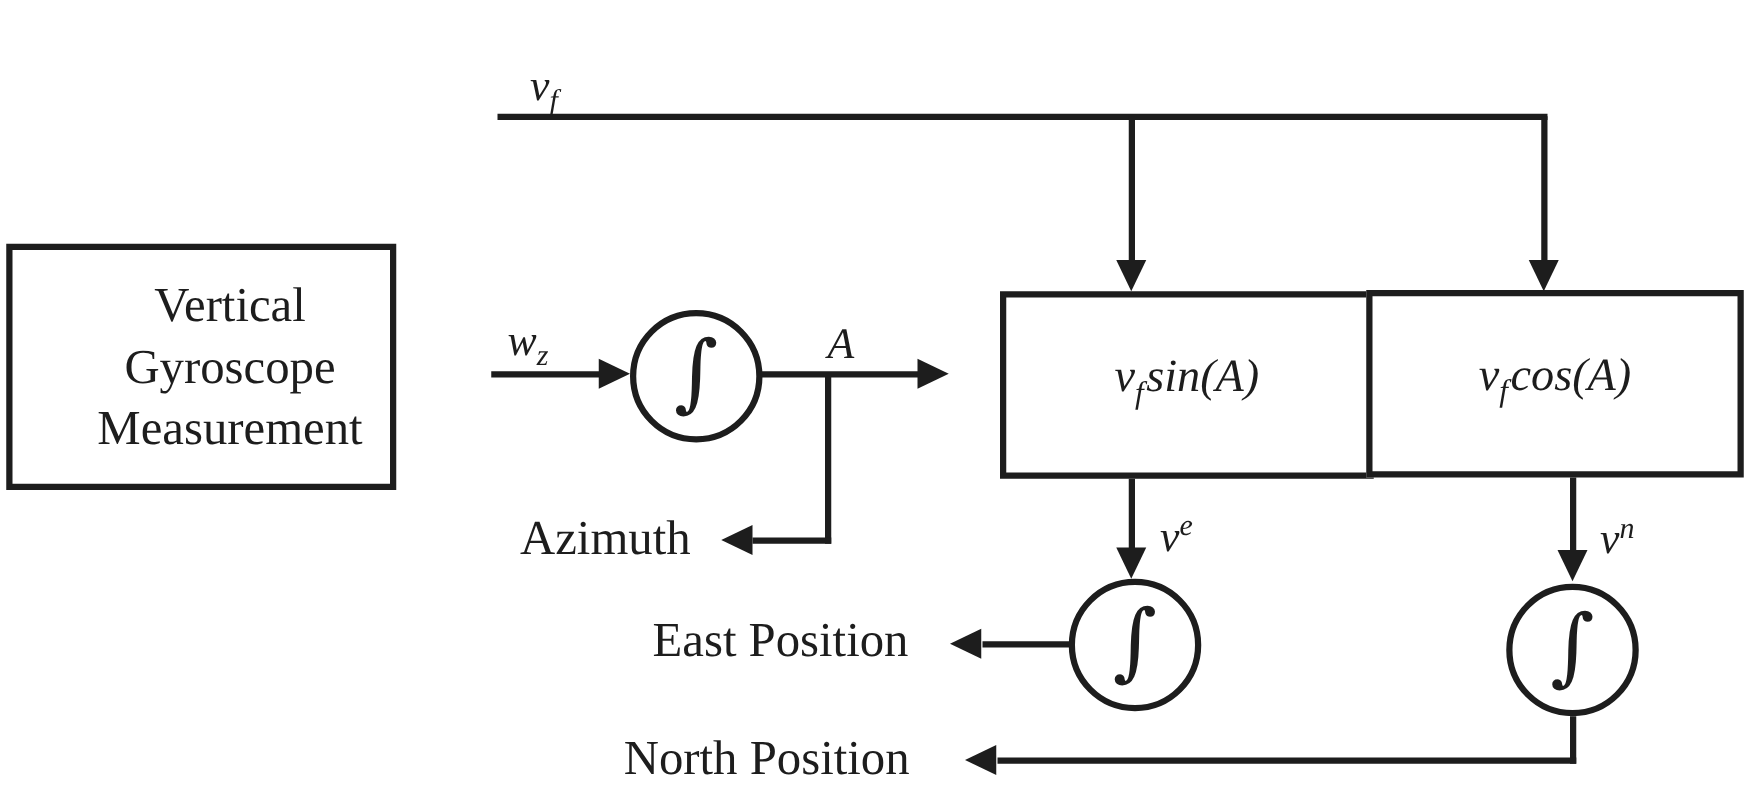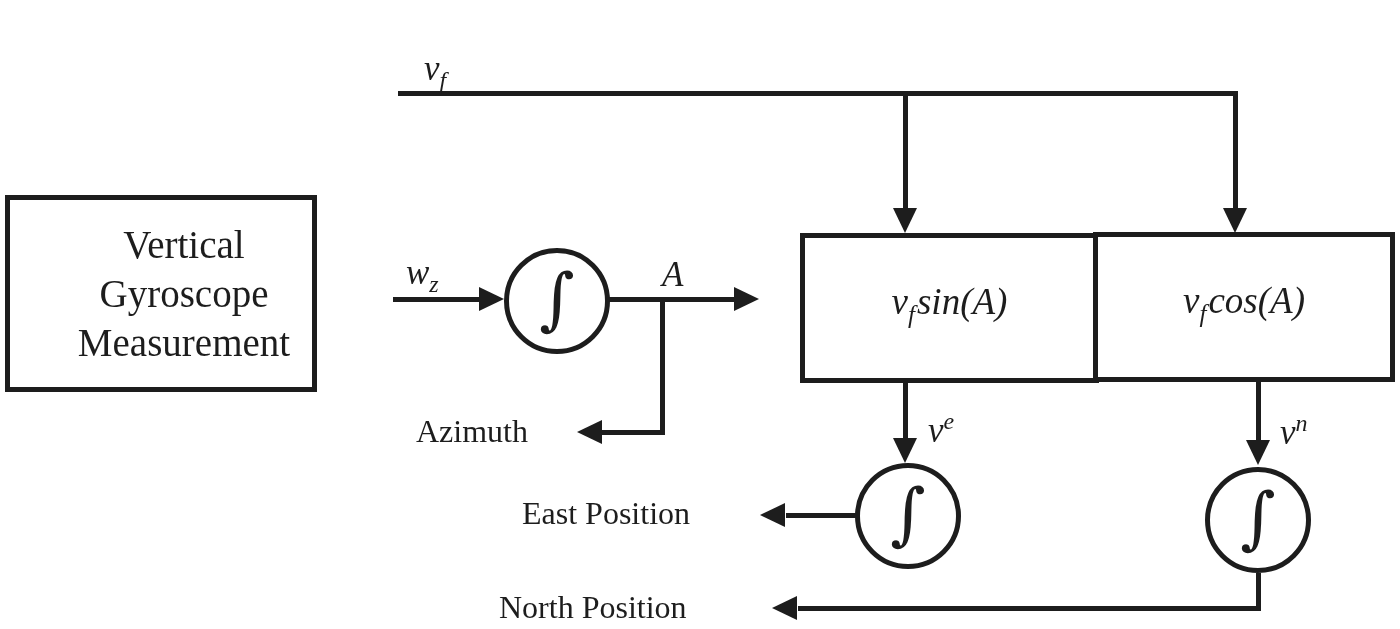--- a/index.html
+++ b/index.html
@@ -50,21 +50,21 @@
     font-style:italic;
     font-size:35px; line-height:50px;
     color:var(--ink,#1d1d1d);
     white-space:nowrap;
   }
   .sig sub { font-size:24px; }
   .sig sup { font-size:24px; }
 
   .out-label {
     position:absolute;
-    font-size:32px; line-height:42px;
+    font-size:39px; line-height:42px;
     color:var(--ink,#1d1d1d);
     white-space:nowrap;
   }
 
   .formula { font-style:italic; font-size:37px; white-space:nowrap; }
   .formula sub { font-size:25px; margin-right:2px; }
 </style>
 </head>
 <body style="--ink: #1d1d1d; --bg: #ffffff;">
 

